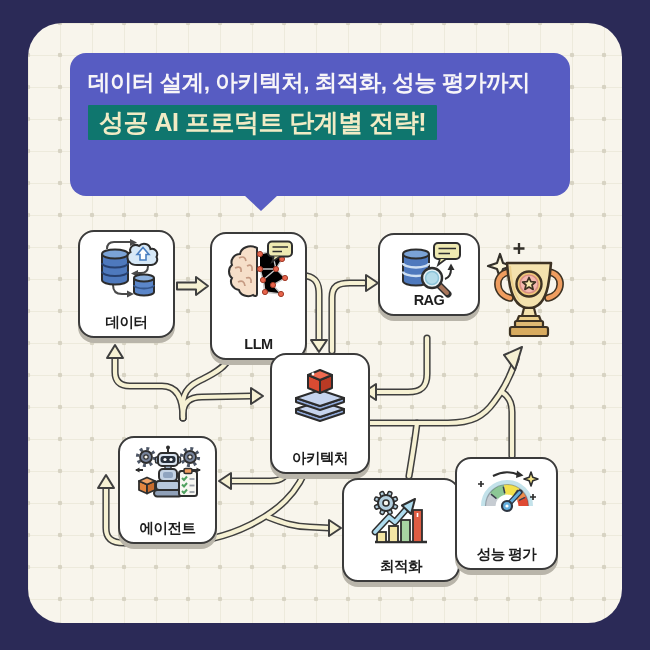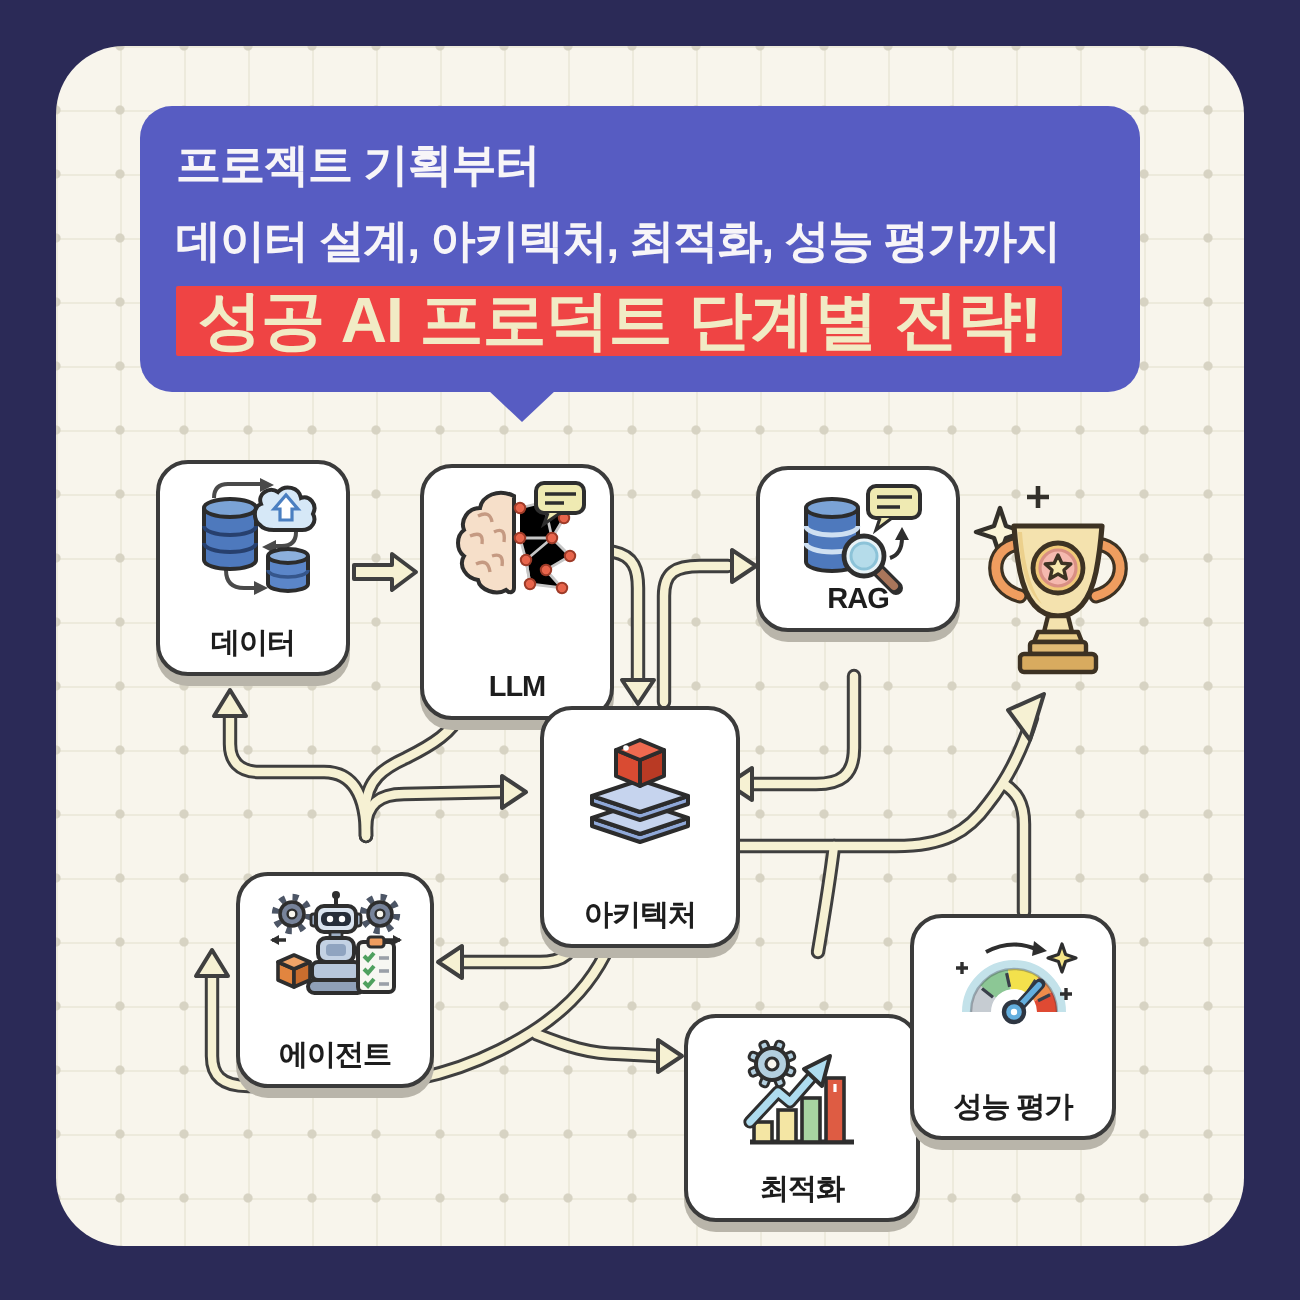--- a/index.html
+++ b/index.html
@@ -24,22 +24,22 @@
     background:#575cc2;border-radius:16px;box-sizing:border-box;
     padding:11px 16px 0 18px;z-index:5;
   }
   .bubble .ptr{
     position:absolute;left:174px;top:100%;width:0;height:0;margin-top:-1px;
     border-left:17px solid transparent;border-right:17px solid transparent;
     border-top:16px solid #575cc2;
   }
   .h-line{color:#f7f5f8;font-weight:bold;font-size:22.5px;line-height:38px;
     letter-spacing:-0.5px;white-space:nowrap;}
-  .h-badge{display:inline-block;margin-top:3px;background:#ef4444;color:#f1ebc5;
-    font-weight:bold;font-size:32px;line-height:30px;padding:2px 11px 3px 11px;
+  .h-badge{display:inline-block;margin-top:3px;background:#0f766e;color:#f1ebc5;
+    font-weight:bold;font-size:25px;line-height:30px;padding:2px 11px 3px 11px;
     border-radius:1px;letter-spacing:-0.5px;white-space:nowrap;}
   .flow{position:absolute;left:0;top:0;z-index:1;}
   .pd{stroke:#3f3f3f;stroke-width:7.2;fill:none;stroke-linecap:round;}
   .pl{stroke:#f6f1d3;stroke-width:4.2;fill:none;stroke-linecap:round;}
   .head{fill:#f6f1d3;stroke:#3f3f3f;stroke-width:2;stroke-linejoin:round;}
   .card{
     position:absolute;background:#ffffff;border:2.5px solid #3b3b3b;
     border-radius:16px;box-shadow:0 5px 0 #b9b5aa;z-index:2;box-sizing:border-box;
     display:flex;flex-direction:column;align-items:center;justify-content:flex-end;
     padding:6px 3px 6px 3px;
@@ -49,21 +49,20 @@
   .card .lbl{font-size:14.5px;font-weight:bold;color:#1d1d1d;letter-spacing:-0.5px;
     white-space:nowrap;line-height:16px;}
   .trophy{position:absolute;left:483px;top:232px;width:92px;height:106px;z-index:2;}
 </style>
 </head>
 <body>
 
 <div class="canvas"></div>
 
 <div class="bubble">
-  <div class="h-line">프로젝트 기획부터</div>
   <div class="h-line">데이터 설계, 아키텍처, 최적화, 성능 평가까지</div>
   <div><span class="h-badge">성공 AI 프로덕트 단계별 전략!</span></div>
   <div class="ptr"></div>
 </div>
 
 <svg class="flow" width="650" height="650" viewBox="0 0 650 650">
   <g>
     <path class="pd" d="M307 276 C317 278 319 285 319 294 L319 340"></path>
     <path class="pd" d="M332 351 L332 298 C332 286 338 283 350 283 L364 283"></path>
     <path class="pd" d="M427 338 L427 374 C427 388 420 392 408 392 L376 392"></path>
@@ -227,21 +226,21 @@
     </g>
     <g stroke="#9aa0a8" stroke-width="1.8">
       <path d="M55.5 34 H60.5"></path>
         <path d="M55.5 40.5 H60.5"></path>
         <path d="M55.5 47 H60.5"></path>
     </g>
   </svg>
   <div class="lbl">에이전트</div>
 </div>
 
-<div class="card" style="left:342px;top:507px;width:118px;height:104px;">
+<div class="card" style="left:342px;top:478px;width:118px;height:104px;">
   <svg class="icon" width="64" height="62" viewBox="0 0 64 62">
     <g transform="rotate(22 17 17)">
       <rect x="15" y="5" width="4" height="24" rx="1.5" fill="#b3cfdf" stroke="#2e2e2e" stroke-width="1.5"></rect>
       <rect x="15" y="5" width="4" height="24" rx="1.5" fill="#b3cfdf" stroke="#2e2e2e" stroke-width="1.5" transform="rotate(45 17 17)"></rect>
       <rect x="15" y="5" width="4" height="24" rx="1.5" fill="#b3cfdf" stroke="#2e2e2e" stroke-width="1.5" transform="rotate(90 17 17)"></rect>
       <rect x="15" y="5" width="4" height="24" rx="1.5" fill="#b3cfdf" stroke="#2e2e2e" stroke-width="1.5" transform="rotate(135 17 17)"></rect>
     </g>
     <circle cx="17" cy="17" r="8" fill="#b3cfdf" stroke="#2e2e2e" stroke-width="2"></circle>
     <circle cx="17" cy="17" r="3" fill="#f8f6ee" stroke="#2e2e2e" stroke-width="1.6"></circle>
     <line x1="6" y1="56" x2="58" y2="56" stroke="#2e2e2e" stroke-width="2.4"></line>

